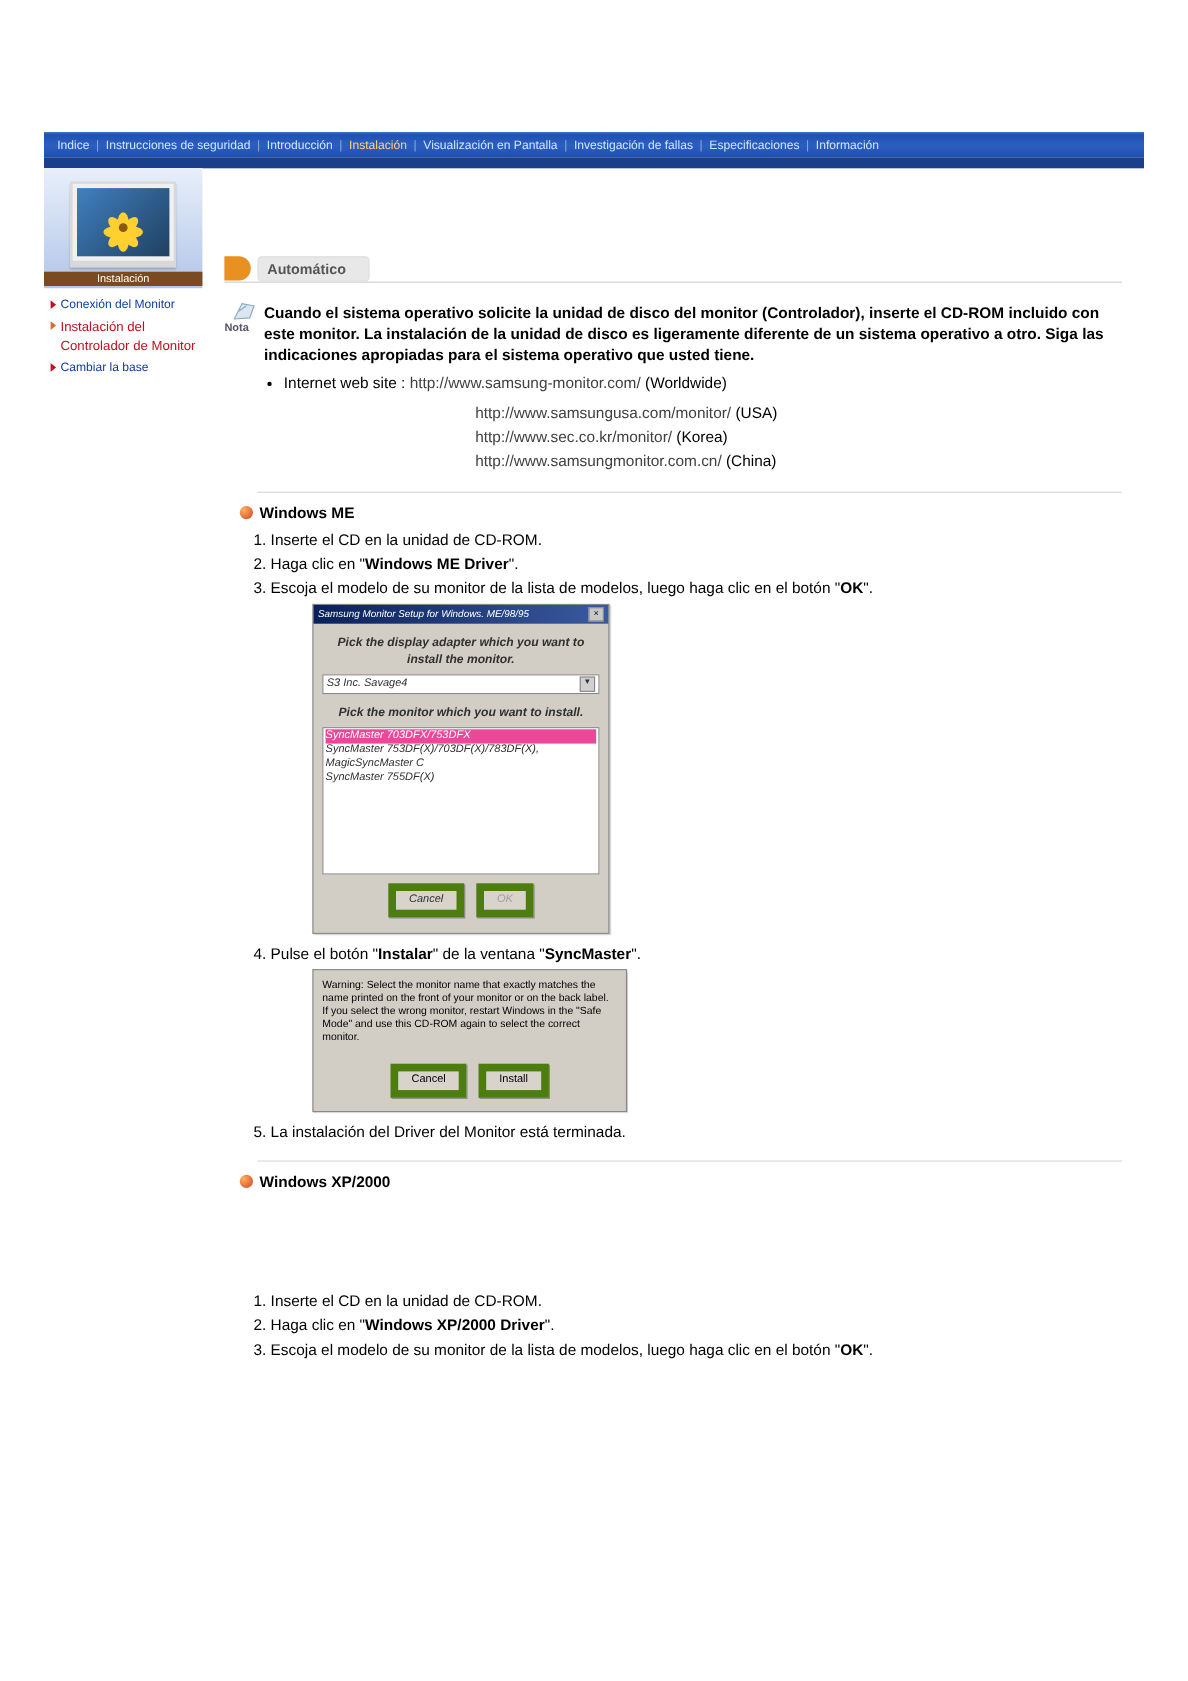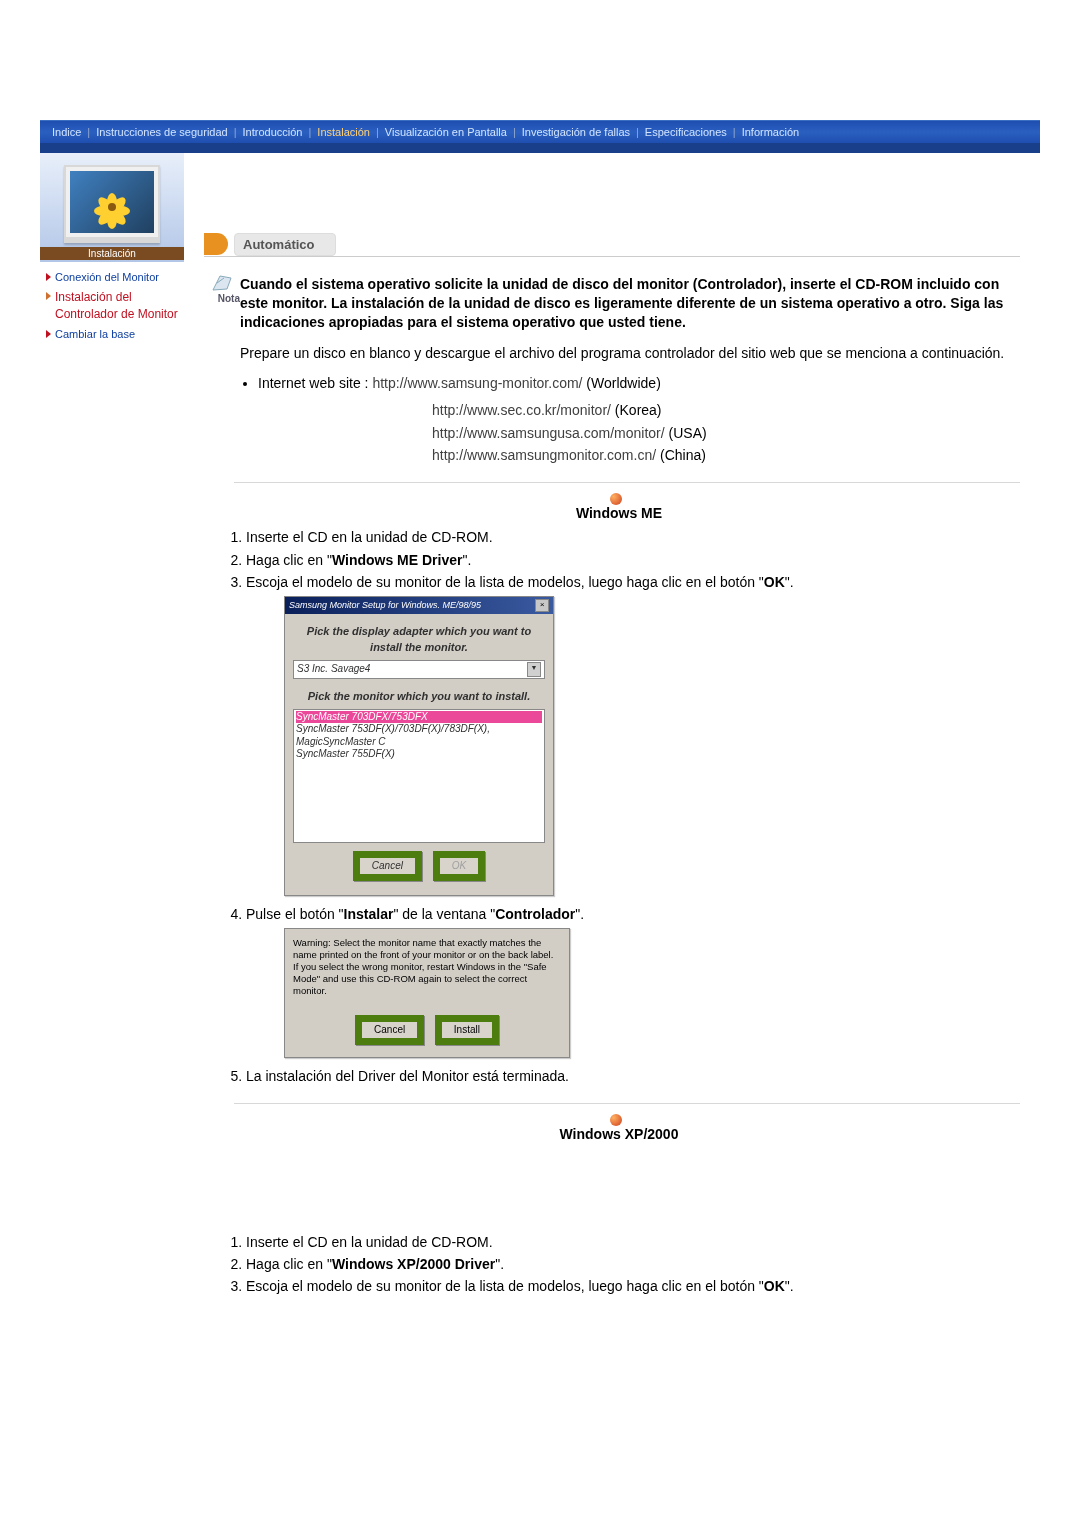--- a/index.html
+++ b/index.html
@@ -134,21 +134,21 @@
     font-weight: bold;
   }
   .nota-row {
     display: flex;
     align-items: flex-start;
     margin-top: 18px;
   }
   .nota-icon {
     width: 36px;
     flex: 0 0 36px;
-    text-align: right;
+    text-align: left;
     font-size: 10px;
     color: #556;
     font-weight: bold;
   }
   .nota-icon svg { display: block; margin: 0 auto 2px auto; }
   .nota-text {
     flex: 1;
     font-weight: bold;
     line-height: 1.35;
   }
@@ -170,21 +170,20 @@
     border: none;
     border-top: 1px solid #d8d8d8;
     margin: 16px 0 10px 30px;
   }
   .os-heading {
     display: flex;
     align-items: center;
     font-weight: bold;
     margin-left: 14px;
     margin-bottom: 6px;
-    flex-direction: column;
   }
   .sphere {
     width: 12px; height: 12px;
     border-radius: 50%;
     background: radial-gradient(circle at 30% 30%, #ffb060, #d04020);
     margin-right: 6px;
   }
   ol.steps {
     margin: 4px 0 8px 22px;
     padding-left: 20px;
@@ -336,30 +335,29 @@
         <div class="nota-icon">
           <svg width="20" height="16" viewBox="0 0 20 16">
               <path d="M1 15 L8 1 L19 3 L15 14 Z" fill="#dce6f0" stroke="#8ab" stroke-width="1"></path>
               <path d="M5 8 L12 3" stroke="#8ab" stroke-width="1"></path>
             </svg>
           <span>Nota</span>
         </div>
         <div class="nota-text">Cuando el sistema operativo solicite la unidad de disco del monitor (Controlador), inserte el CD-ROM incluido con este monitor. La instalación de la unidad de disco es ligeramente diferente de un sistema operativo a otro. Siga las indicaciones apropiadas para el sistema operativo que usted tiene.</div>
       </div>
 
-      <div class="para">Prepare un disco en blanco y descargue el archivo del programa controlador del sitio web que se menciona a continuación.</div>
 
       <ul class="links">
         <li>
           <span>Internet web site : </span><span class="link">http://www.samsung-monitor.com/</span><span> (Worldwide)</span>
         </li>
       </ul>
       <div class="sub-links">
+        <div><span class="link">http://www.samsungusa.com/monitor/</span><span> (USA)</span></div>
         <div><span class="link">http://www.sec.co.kr/monitor/</span><span> (Korea)</span></div>
-        <div><span class="link">http://www.samsungusa.com/monitor/</span><span> (USA)</span></div>
         <div><span class="link">http://www.samsungmonitor.com.cn/</span><span> (China)</span></div>
       </div>
 
       <hr class="sep">
 
       <div class="os-heading">
         <div class="sphere"></div>
         <span> Windows ME</span>
       </div>
       <ol class="steps">
@@ -383,21 +381,21 @@
                 <div>SyncMaster 753DF(X)/703DF(X)/783DF(X), MagicSyncMaster C</div>
                 <div>SyncMaster 755DF(X)</div>
               </div>
               <div class="dlg-buttons">
                 <span class="dlg-btn">Cancel</span>
                 <span class="dlg-btn disabled">OK</span>
               </div>
             </div>
           </div>
         </li>
-        <li><span>Pulse el botón "</span><b>Instalar</b><span>" de la ventana "</span><b>Controlador</b><span>".</span>
+        <li><span>Pulse el botón "</span><b>Instalar</b><span>" de la ventana "</span><b>SyncMaster</b><span>".</span>
           <div class="warn-dialog">
             <div class="warn-text">Warning: Select the monitor name that exactly matches the name printed on the front of your monitor or on the back label. If you select the wrong monitor, restart Windows in the "Safe Mode" and use this CD-ROM again to select the correct monitor.</div>
             <div class="dlg-buttons">
               <span class="dlg-btn">Cancel</span>
               <span class="dlg-btn">Install</span>
             </div>
           </div>
         </li>
         <li>La instalación del Driver del Monitor está terminada.</li>
       </ol>

